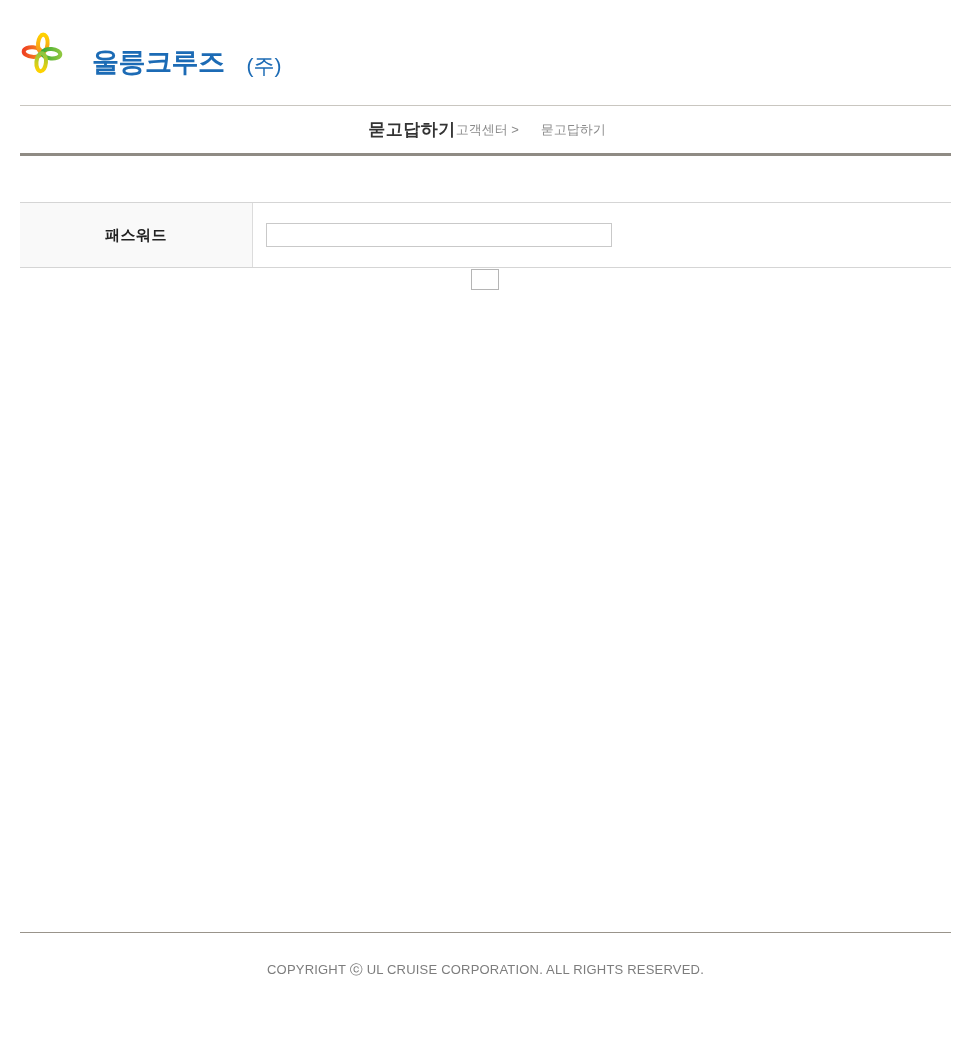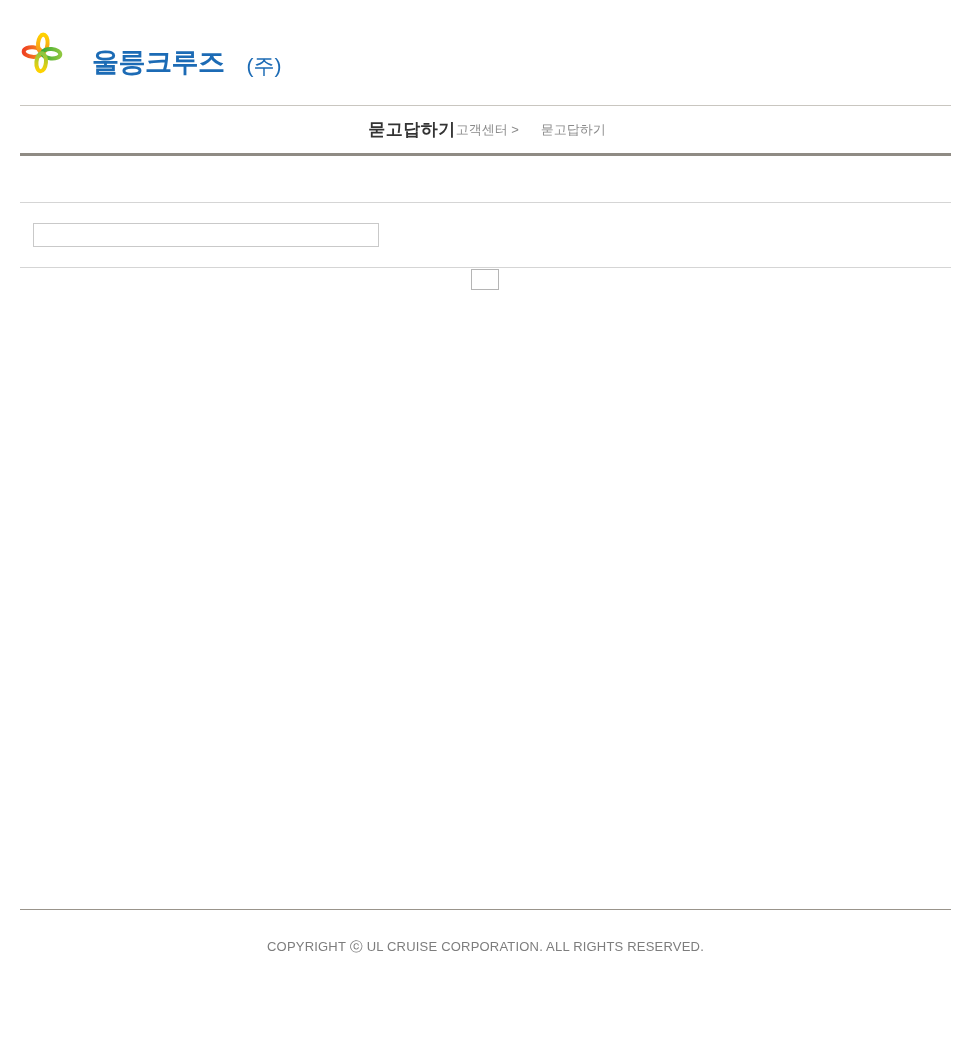--- a/index.html
+++ b/index.html
@@ -86,21 +86,21 @@
     width: 28px; height: 21px;
     border: 1px solid #b5b5b5;
     background: #ffffff;
     cursor: pointer;
     font-size: 10px;
     padding: 0;
   }
 
   
   .site-footer {
-    position: absolute; top: 909px; left: 20px; width: 931px;
+    position: absolute; top: 932px; left: 20px; width: 931px;
     border-top: 1px solid #99948b;
     text-align: center;
   }
   .copyright {
     display: inline-block;
     margin-top: 28px;
     font-size: 13px; color: #7d7d7d;
     letter-spacing: 0.2px;
   }
 </style>
@@ -143,20 +143,21 @@
 <div class="title-bar">
   <h1 class="page-title">묻고답하기</h1>
   <nav class="breadcrumb">
     <a class="crumb-parent">고객센터 &gt;</a>
     <a class="crumb-current">묻고답하기</a>
   </nav>
 </div>
 
 <main class="password-board">
   <div class="board-row">
+    <div class="cell-label">패스워드</div>
     <div class="cell-field">
       <input class="password-input" type="password" value="" style="">
     </div>
   </div>
 </main>
 
 <button class="confirm-button" type="submit"></button>
 
 <footer class="site-footer">
   <p class="copyright">COPYRIGHT ⓒ UL CRUISE CORPORATION. ALL RIGHTS RESERVED.</p>

